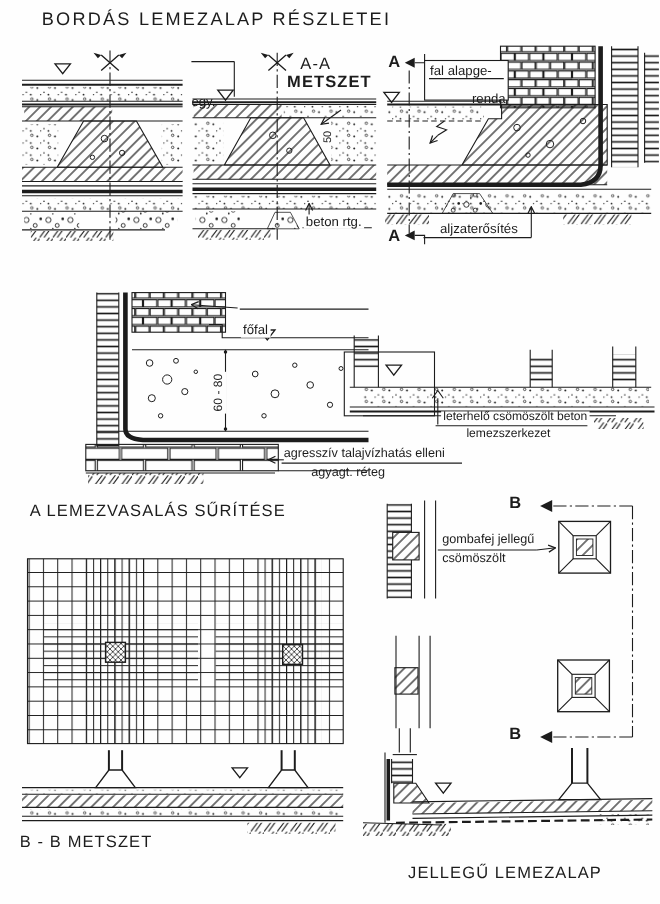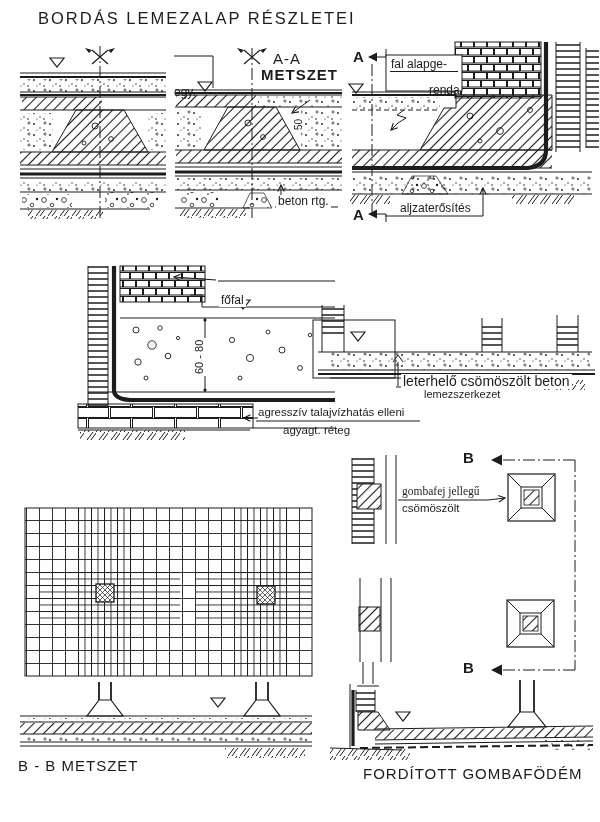--- a/index.html
+++ b/index.html
@@ -357,24 +357,25 @@
 <div class="lbl" style="left:393px;top:84px;padding-left:36px;">renda</div>
 <div class="lbl wbg" style="left:276px;top:195px;">beton rtg.</div>
 <div class="lbl wbg" style="left:398px;top:202px;">aljzaterősítés</div>
 <div class="lbl rot wbg" style="left:294px;top:132px;font-size:10px;">50</div>
 
 <div class="lbl wbg" style="left:219px;top:266px;margin-top:28px;">főfal</div>
 <div class="lbl rot wbg" style="left:194px;top:376px;font-size:11px;">60 - 80</div>
 <div class="lbl" style="left:258px;top:406px;font-size:11.5px;">agresszív talajvízhatás elleni</div>
 <div class="lbl" style="left:283px;top:424px;font-size:11.5px;text-align:right;">agyagt. réteg</div>
 
-<div class="lbl wbg" style="left:401px;top:374px;font-size:14px;">leterhelő csömöszölt beton</div>
+<div class="lbl wbg" style="left:401px;top:374px;font-size:11px;">leterhelő csömöszölt beton</div>
 <div class="lbl wbg" style="left:422px;top:389px;font-size:11px;text-align:right;">lemezszerkezet</div>
 
+<div class="lbl hd" style="left:27px;top:457px;">A LEMEZVASALÁS SŰRÍTÉSE</div>
 <div class="lbl hd" style="left:18px;top:758px;">B - B METSZET</div>
 
 <div class="lbl mark" style="left:463px;top:450px;">B</div>
 <div class="lbl mark" style="left:463px;top:660px;">B</div>
-<div class="lbl wbg" style="left:400px;top:485px;font-size:11.5px;font-family:Liberation Serif, serif;">gombafej jellegű</div>
+<div class="lbl wbg" style="left:400px;top:485px;font-size:11.5px;">gombafej jellegű</div>
 <div class="lbl wbg" style="left:400px;top:502px;font-size:11.5px;">csömöszölt</div>
-<div class="lbl hd" style="left:363px;top:766px;">FORDÍTOTT GOMBAFÖDÉM</div>
+<div class="lbl hd" style="left:371px;top:786px;">JELLEGŰ LEMEZALAP</div>
 
 </div>
 
 </body></html>

